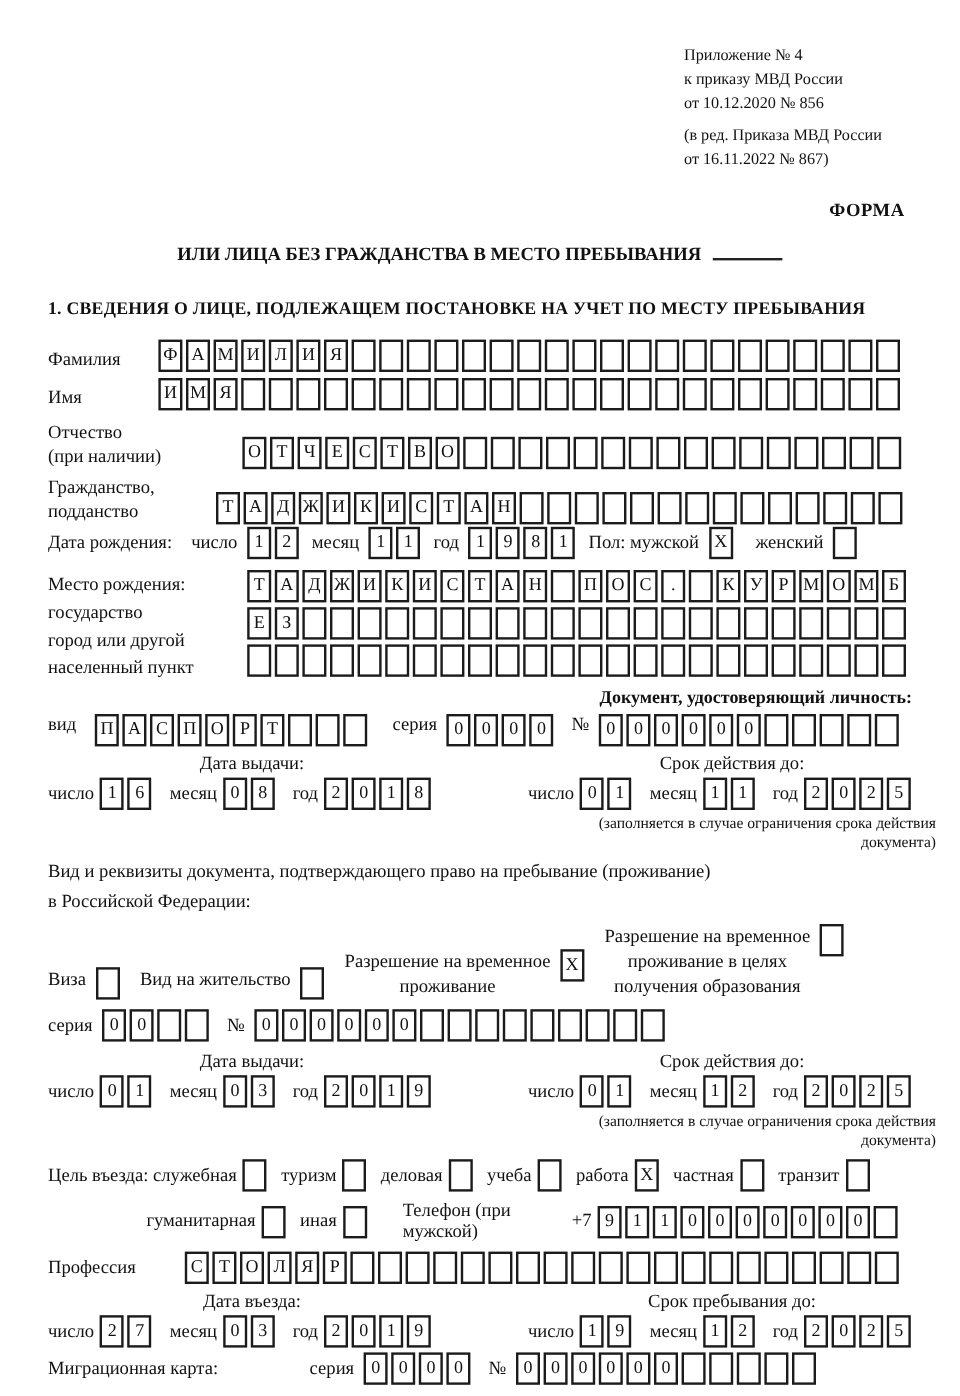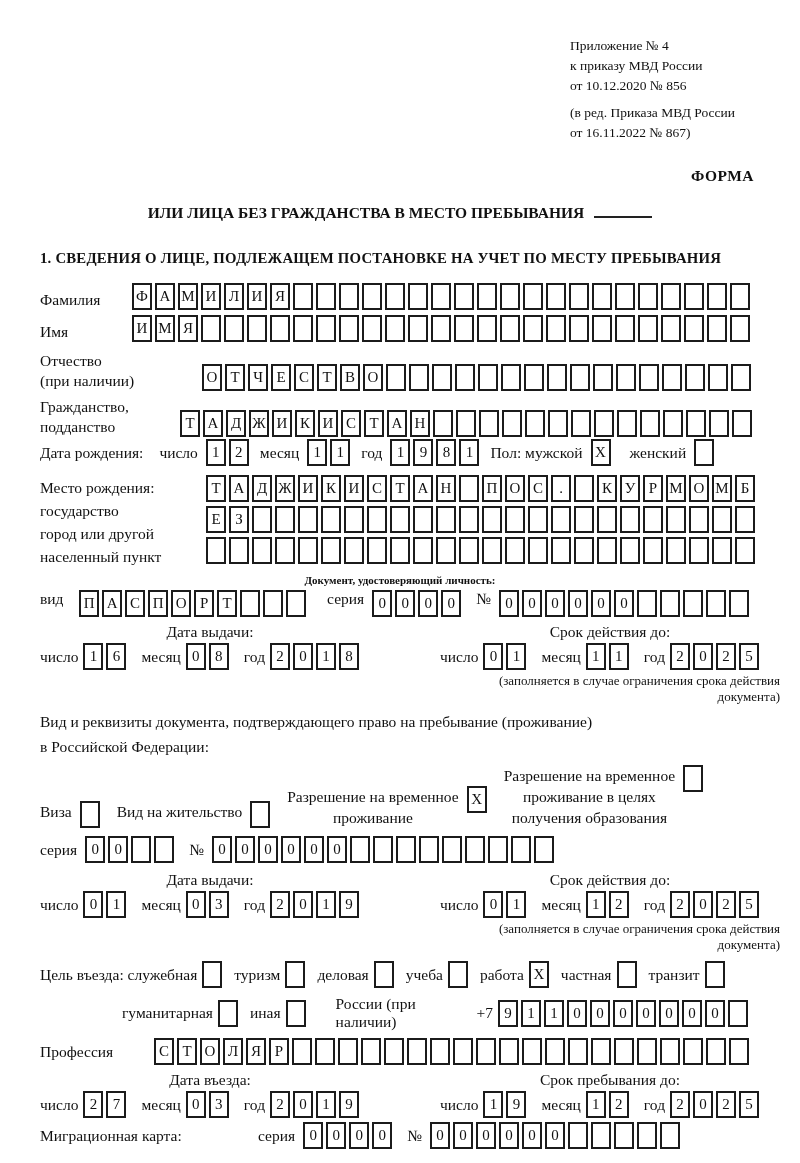--- a/index.html
+++ b/index.html
@@ -23,21 +23,21 @@
   .bx {
     flex:none; width:20px; height:27px; border:2px solid #1b1b1b; margin-right:3px;
     display:inline-flex; align-items:center; justify-content:center;
     font-size:15px; background:#fff;
   }
   .inl { display:flex; align-items:center; }
   .inl .boxes { margin:0 8px 0 6px; }
   .g { margin-right:2px; }
   .stack > .boxes { margin-bottom:4px; }
 
-  .center-b { text-align:center; font-weight:bold; font-size:11px; margin:6px 0 4px 0; }
+  .center-b { text-align:right; font-weight:bold; font-size:15px; margin:6px 0 4px 0; }
   .twocol { display:flex; margin-bottom:4px; }
   .col-l { width:400px; flex:none; }
   .col-r { flex:1; }
   .datehead { text-align:center; font-size:15.5px; width:340px; margin-bottom:2px; }
   .dateline { display:flex; align-items:center; }
   .dateline .dl-lbl { margin-right:5px; }
   .dateline .boxes { margin-right:12px; }
   .note { font-size:13px; text-align:right; margin-top:3px; line-height:16px; }
   .para { line-height:25px; margin-top:4px; }
 
@@ -560,21 +560,21 @@
 
     <div class="purpose indent2">
       <span class="plbl">гуманитарная</span>
       <span class="boxes">
           <span class="bx"></span>
         </span>
       <span class="plbl">иная</span>
       <span class="boxes">
           <span class="bx"></span>
         </span>
-      <span class="phone-lbl">России (при наличии)</span>
+      <span class="phone-lbl">Телефон (при мужской)</span>
       <span class="plbl" style="margin-left:6px">+7</span>
       <span class="boxes">
           <span class="bx">9</span>
           <span class="bx">1</span>
           <span class="bx">1</span>
           <span class="bx">0</span>
           <span class="bx">0</span>
           <span class="bx">0</span>
           <span class="bx">0</span>
           <span class="bx">0</span>

